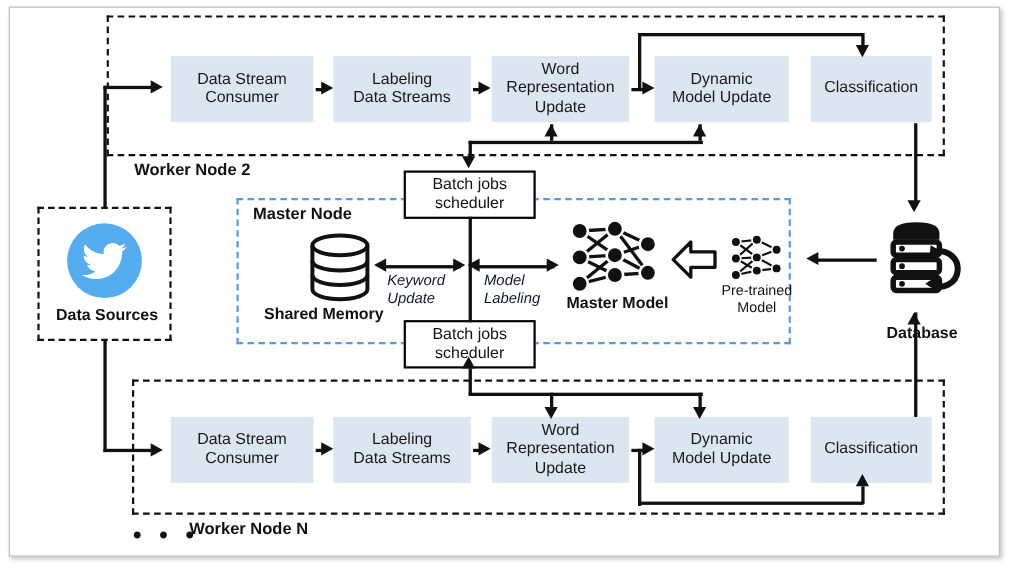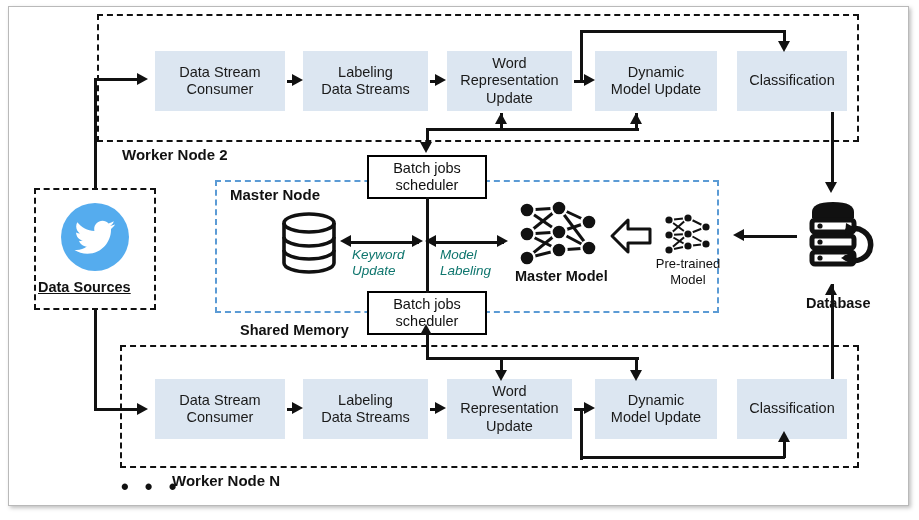--- a/index.html
+++ b/index.html
@@ -22,21 +22,21 @@
      justify-content:center;text-align:center;font-size:14.5px;color:#111;line-height:1.18;}
 
   
   .dash-black{border:2.4px dashed #111;background:transparent;}
   .dash-blue{border:2.2px dashed #5b9bd5;background:transparent;}
 
   
   .lbl{position:absolute;white-space:nowrap;}
   .lbl-bold{font-weight:bold;font-size:15px;color:#111;}
   .lbl-bolditalic{font-weight:bold;font-style:italic;font-size:15px;color:#111;}
-  .lbl-italic{font-style:italic;font-size:13.5px;color:#0f766e;line-height:1.2;}
+  .lbl-italic{font-style:italic;font-size:13.5px;color:#0f172a;line-height:1.2;}
   .lbl-plain{font-size:13px;color:#111;text-align:center;line-height:1.2;}
   .lbl-bold-sm{font-weight:bold;font-size:14.5px;color:#111;}
 
   
   .ln{position:absolute;background:#111;}
   .hln{height:3px;}
   .vln{width:3px;}
 
   .arrow{position:absolute;width:0;height:0;}
   .ar-r{border-top:6.5px solid transparent;border-bottom:6.5px solid transparent;border-left:11px solid #111;}
@@ -98,21 +98,21 @@
   <div class="ln vln" style="left:783px;top:30px;height:14px;"></div>
   <div class="arrow ar-d" style="left:777.5px;top:41px;"></div>
 
   <div class="abs dash-black" style="left:34px;top:188px;width:122px;height:122px;"></div>
   <div class="abs" style="left:61px;top:203px;width:68px;height:68px;">
     <svg width="68" height="68" viewBox="0 0 68 68">
       <circle cx="34" cy="34" r="34" fill="#55acee"></circle>
       <path fill="#ffffff" d="M54 21.6c-1.5.7-3.1 1.1-4.8 1.3 1.7-1 3-2.7 3.6-4.6-1.6 1-3.4 1.7-5.3 2.1-1.5-1.6-3.7-2.6-6-2.6-4.6 0-8.3 3.7-8.3 8.3 0 .7.1 1.3.2 1.9-6.9-.3-13-3.6-17.1-8.7-.7 1.2-1.1 2.7-1.1 4.2 0 2.9 1.5 5.4 3.7 6.9-1.4 0-2.7-.4-3.8-1v.1c0 4 2.9 7.4 6.7 8.1-.7.2-1.4.3-2.2.3-.5 0-1.1-.1-1.6-.2 1.1 3.3 4.1 5.7 7.8 5.8-2.8 2.2-6.4 3.6-10.3 3.6-.7 0-1.3 0-2-.1 3.7 2.4 8.1 3.7 12.8 3.7 15.3 0 23.7-12.7 23.7-23.7v-1.1c1.7-1.2 3.1-2.7 4.2-4.3z"></path>
     </svg>
   </div>
-  <div class="lbl lbl-bold-sm" style="left:38px;top:279px;text-decoration:underline;">Data Sources</div>
+  <div class="lbl lbl-bold-sm" style="left:51px;top:279px;">Data Sources</div>
 
   <div class="ln vln" style="left:93.5px;top:78px;height:111px;"></div>
   <div class="ln hln" style="left:93.5px;top:78px;width:46px;"></div>
   <div class="arrow ar-r" style="left:137px;top:72.5px;"></div>
 
   <div class="ln vln" style="left:93.5px;top:309px;height:102px;"></div>
   <div class="ln hln" style="left:93.5px;top:408px;width:46px;"></div>
   <div class="arrow ar-r" style="left:137px;top:402.5px;"></div>
 
   <div class="abs dash-blue" style="left:215px;top:180px;width:504px;height:133px;"></div>
@@ -121,21 +121,21 @@
   <div class="abs" style="left:281px;top:212px;width:56px;height:62px;">
     <svg width="56" height="62" viewBox="0 0 56 62">
       <g fill="none" stroke="#111" stroke-width="3.6">
         <ellipse cx="28" cy="11" rx="25" ry="9"></ellipse>
         <path d="M3 11v40c0 5 11.2 9 25 9s25-4 25-9V11"></path>
         <path d="M3 25c0 5 11.2 9 25 9s25-4 25-9"></path>
         <path d="M3 38c0 5 11.2 9 25 9s25-4 25-9"></path>
       </g>
     </svg>
   </div>
-  <div class="lbl lbl-bold-sm" style="left:240px;top:278px;margin-top:44px;">Shared Memory</div>
+  <div class="lbl lbl-bold-sm" style="left:240px;top:278px;">Shared Memory</div>
 
   <div class="abs" style="left:513px;top:198px;width:92px;height:72px;">
     <svg width="92" height="72" viewBox="0 0 92 72">
       <g stroke="#111" stroke-width="3">
         <line x1="14" y1="12" x2="46" y2="10"></line>
         <line x1="14" y1="12" x2="46" y2="34"></line>
         <line x1="14" y1="36" x2="46" y2="10"></line>
         <line x1="14" y1="36" x2="46" y2="34"></line>
         <line x1="14" y1="36" x2="46" y2="52"></line>
         <line x1="14" y1="60" x2="46" y2="34"></line>

